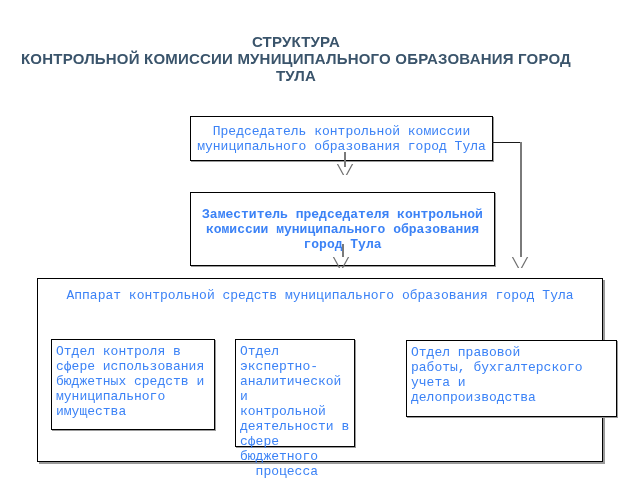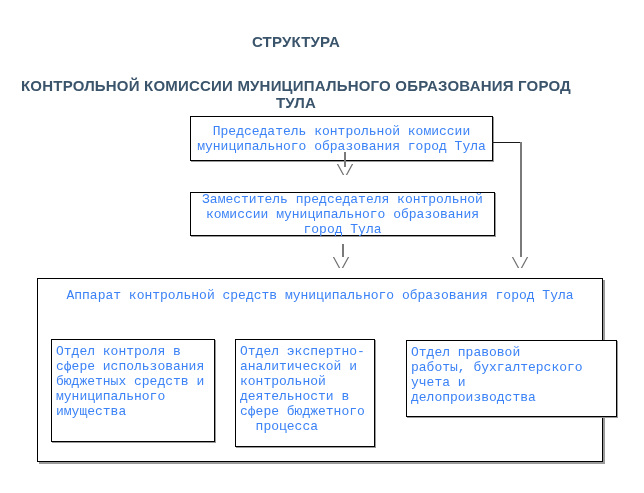--- a/index.html
+++ b/index.html
@@ -21,21 +21,21 @@
     position: absolute;
     left: 0;
     top: 33px;
     width: 592px;
     text-align: center;
     color: #3a546b;
     font-weight: bold;
     font-size: 15px;
     letter-spacing: 0.2px;
   }
-  .title-line2 { margin-top: 27px; }
+  .title-line2 { margin-top: 0; }
 
   
   .obox {
     position: absolute;
     box-sizing: border-box;
     border: 1px solid #000000;
     background: #ffffff;
     box-shadow: 1px 1px 0 #9a9a9a;
     color: #3b82f6;
     font-family: "Liberation Mono", "DejaVu Sans Mono", monospace;
@@ -43,21 +43,21 @@
     line-height: 15px;
     white-space: pre-wrap;
   }
   .center-box {
     display: flex;
     align-items: center;
     justify-content: center;
     text-align: center;
   }
   .box-chairman { left: 190px; top: 116px; width: 303px; height: 45px; }
-  .box-deputy   { left: 190px; top: 192px; width: 305px; height: 44px; }
+  .box-deputy   { left: 190px; top: 192px; width: 305px; height: 74px; font-weight: bold; }
 
   
   .box-apparatus {
     left: 37px; top: 278px; width: 566px; height: 184px;
     box-shadow: 2px 2px 0 #9a9a9a;
   }
   .apparatus-header {
     position: absolute;
     left: 0; top: 9px;
     width: 100%;
@@ -72,22 +72,22 @@
     border: 1px solid #000000;
     background: #ffffff;
     box-shadow: 1px 1px 0 #9a9a9a;
     font-family: "Liberation Mono", "DejaVu Sans Mono", monospace;
     font-size: 13px;
     line-height: 15px;
     white-space: pre-wrap;
     padding: 4px 4px;
     text-align: left;
   }
-  .dept-1 { left: 13px;  top: 60px; width: 164px; height: 103px; }
-  .dept-2 { left: 197px; top: 60px; width: 140px; height: 108px; }
+  .dept-1 { left: 13px;  top: 60px; width: 164px; height: 91px; }
+  .dept-2 { left: 197px; top: 60px; width: 120px; height: 108px; }
   .dept-3 { left: 368px; top: 61px; width: 211px; height: 77px; }
 
   
   .vline, .hline {
     position: absolute;
     background: #7a7a7a;
   }
   .hline { height: 1px; background: #1a1a1a; }
   .tick-a  { left: 344px; top: 152px; width: 2px; height: 15px; z-index: 5; }
   .tick-b  { left: 342px; top: 244px; width: 2px; height: 13px; z-index: 5; }

